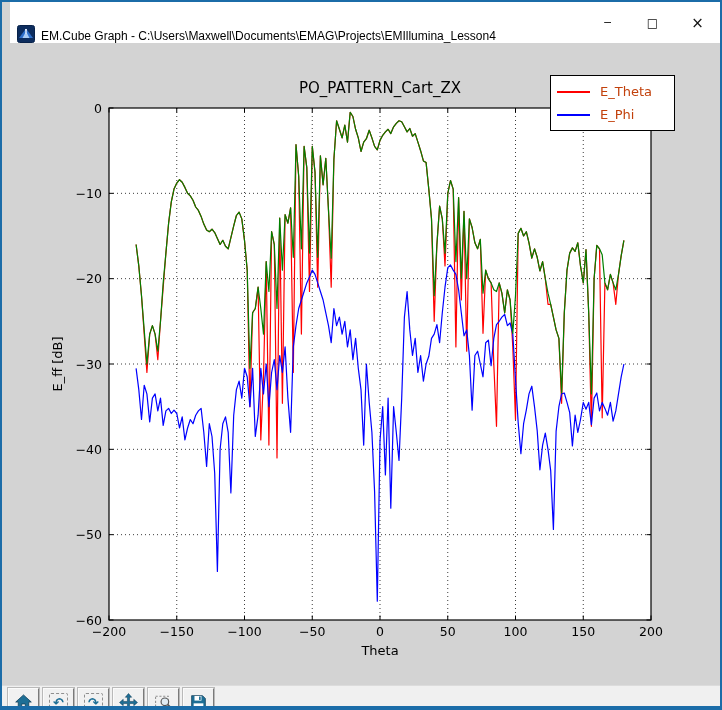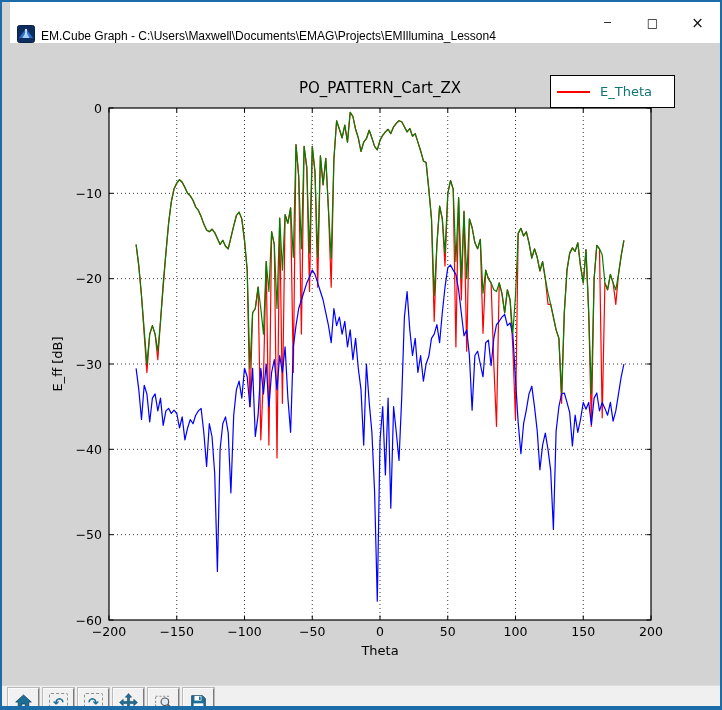--- a/index.html
+++ b/index.html
@@ -24,21 +24,21 @@
   .winbtn.max{font-size:12px;}
   .winbtn.close{font-size:15px;}
   .figure{position:relative;width:718px;height:642px;background:#d3d3d3;}
   #plot-svg{position:absolute;left:0;top:0;}
   .legend{
     position:absolute;left:548px;top:32px;width:125px;
     background:#ffffff;border:1px solid #000;padding:4px 8px 4px 6px;
   }
   .legend-row{display:flex;align-items:center;height:23px;}
   .legend-swatch{width:33px;height:0;border-top:2px solid #000;flex:0 0 auto;}
-  .legend-label{margin-left:10px;font-size:13px;color:#0f766e;white-space:nowrap;}
+  .legend-label{margin-left:10px;font-size:13px;color:#c2410c;white-space:nowrap;}
   .toolbar{
     width:718px;height:34px;background:#f0f0f0;border-top:1px solid #dcdcdc;
     display:flex;align-items:center;padding-left:6px;gap:4px;
   }
   .tbtn{
     width:31px;height:29px;background:#f1f1f1;
     border:1px solid;border-color:#fbfbfb #7a7a7a #7a7a7a #fbfbfb;
     box-shadow:0 0 0 1px #b9b9b9;
     display:flex;align-items:center;justify-content:center;cursor:default;
   }
@@ -153,20 +153,24 @@
       <text x="378" y="50" text-anchor="middle" font-size="15" fill="#000">PO_PATTERN_Cart_ZX</text>
       <text x="378" y="612" text-anchor="middle" font-size="13" fill="#000">Theta</text>
       <text x="60" y="321" text-anchor="middle" font-size="13" fill="#000" transform="rotate(-90 60 321)">E_ff [dB]</text>
     </svg>
 
     <div class="legend">
       <div class="legend-row">
         <span class="legend-swatch" style="border-top-color: rgb(255, 0, 0);"></span>
         <span class="legend-label">E_Theta</span>
       </div>
+      <div class="legend-row">
+        <span class="legend-swatch" style="border-top-color: rgb(0, 0, 255);"></span>
+        <span class="legend-label">E_Phi</span>
+      </div>
     </div>
   </div>
 
   <div class="toolbar">
     <div class="tbtn">
       <svg width="19" height="19" viewBox="0 0 18 18">
         <path d="M9 1.8 L16.4 8.6 H14 V15.6 H10.7 V10.4 H7.3 V15.6 H4 V8.6 H1.6 Z" fill="#1e6f96" stroke="#0c3a55" stroke-width="0.7"></path>
       </svg>
     </div>
     <div class="tbtn">

